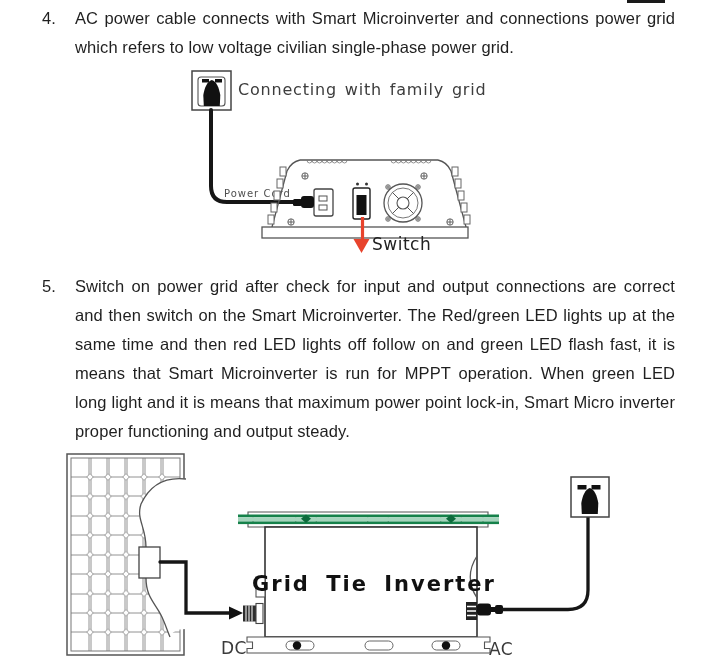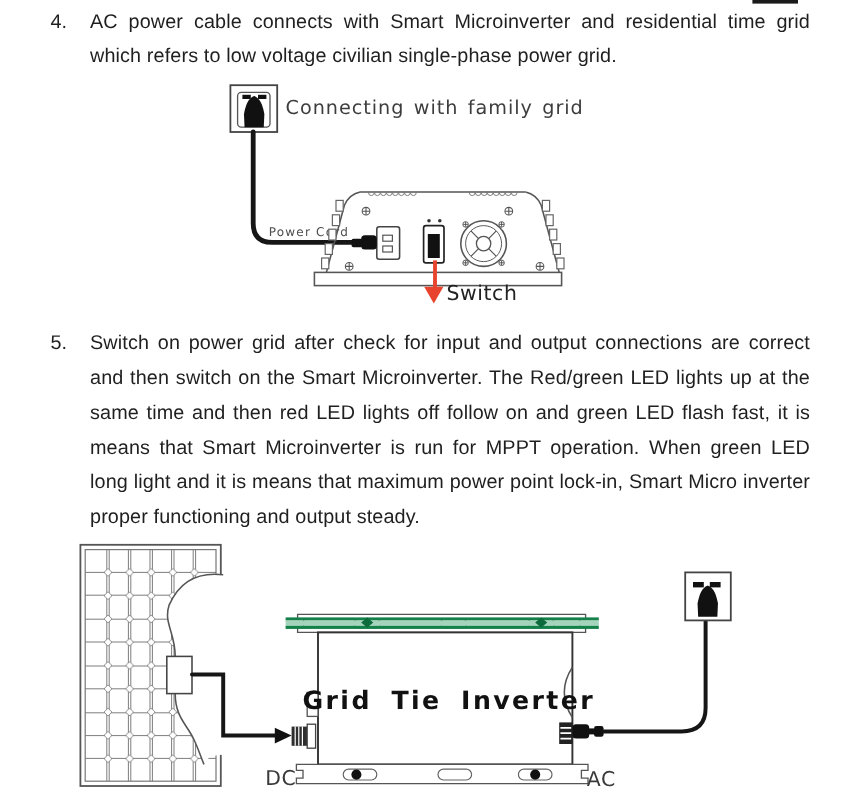--- a/index.html
+++ b/index.html
@@ -28,21 +28,21 @@
 </style>
 </head>
 <body>
 
 <div class="page">
 
   <div class="artifact"></div>
 
   <div class="para" id="item4">
     <div class="num">4.</div>
-    <div class="txt">AC power cable connects with Smart Microinverter and residential time grid which refers to low voltage civilian single-phase power grid.</div>
+    <div class="txt">AC power cable connects with Smart Microinverter and connections power grid which refers to low voltage civilian single-phase power grid.</div>
   </div>
 
   <div class="para" id="item5">
     <div class="num">5.</div>
     <div class="txt">Switch on power grid after check for input and output connections are correct and then switch on the Smart Microinverter. The Red/green LED lights up at the same time and then red LED lights off follow on and green LED flash fast, it is means that Smart Microinverter is run for MPPT operation. When green LED long light and it is means that maximum power point lock-in, Smart Micro inverter proper functioning and output steady.</div>
   </div>
 
   <svg width="710" height="671" viewBox="0 0 710 671">
 
     <g>

